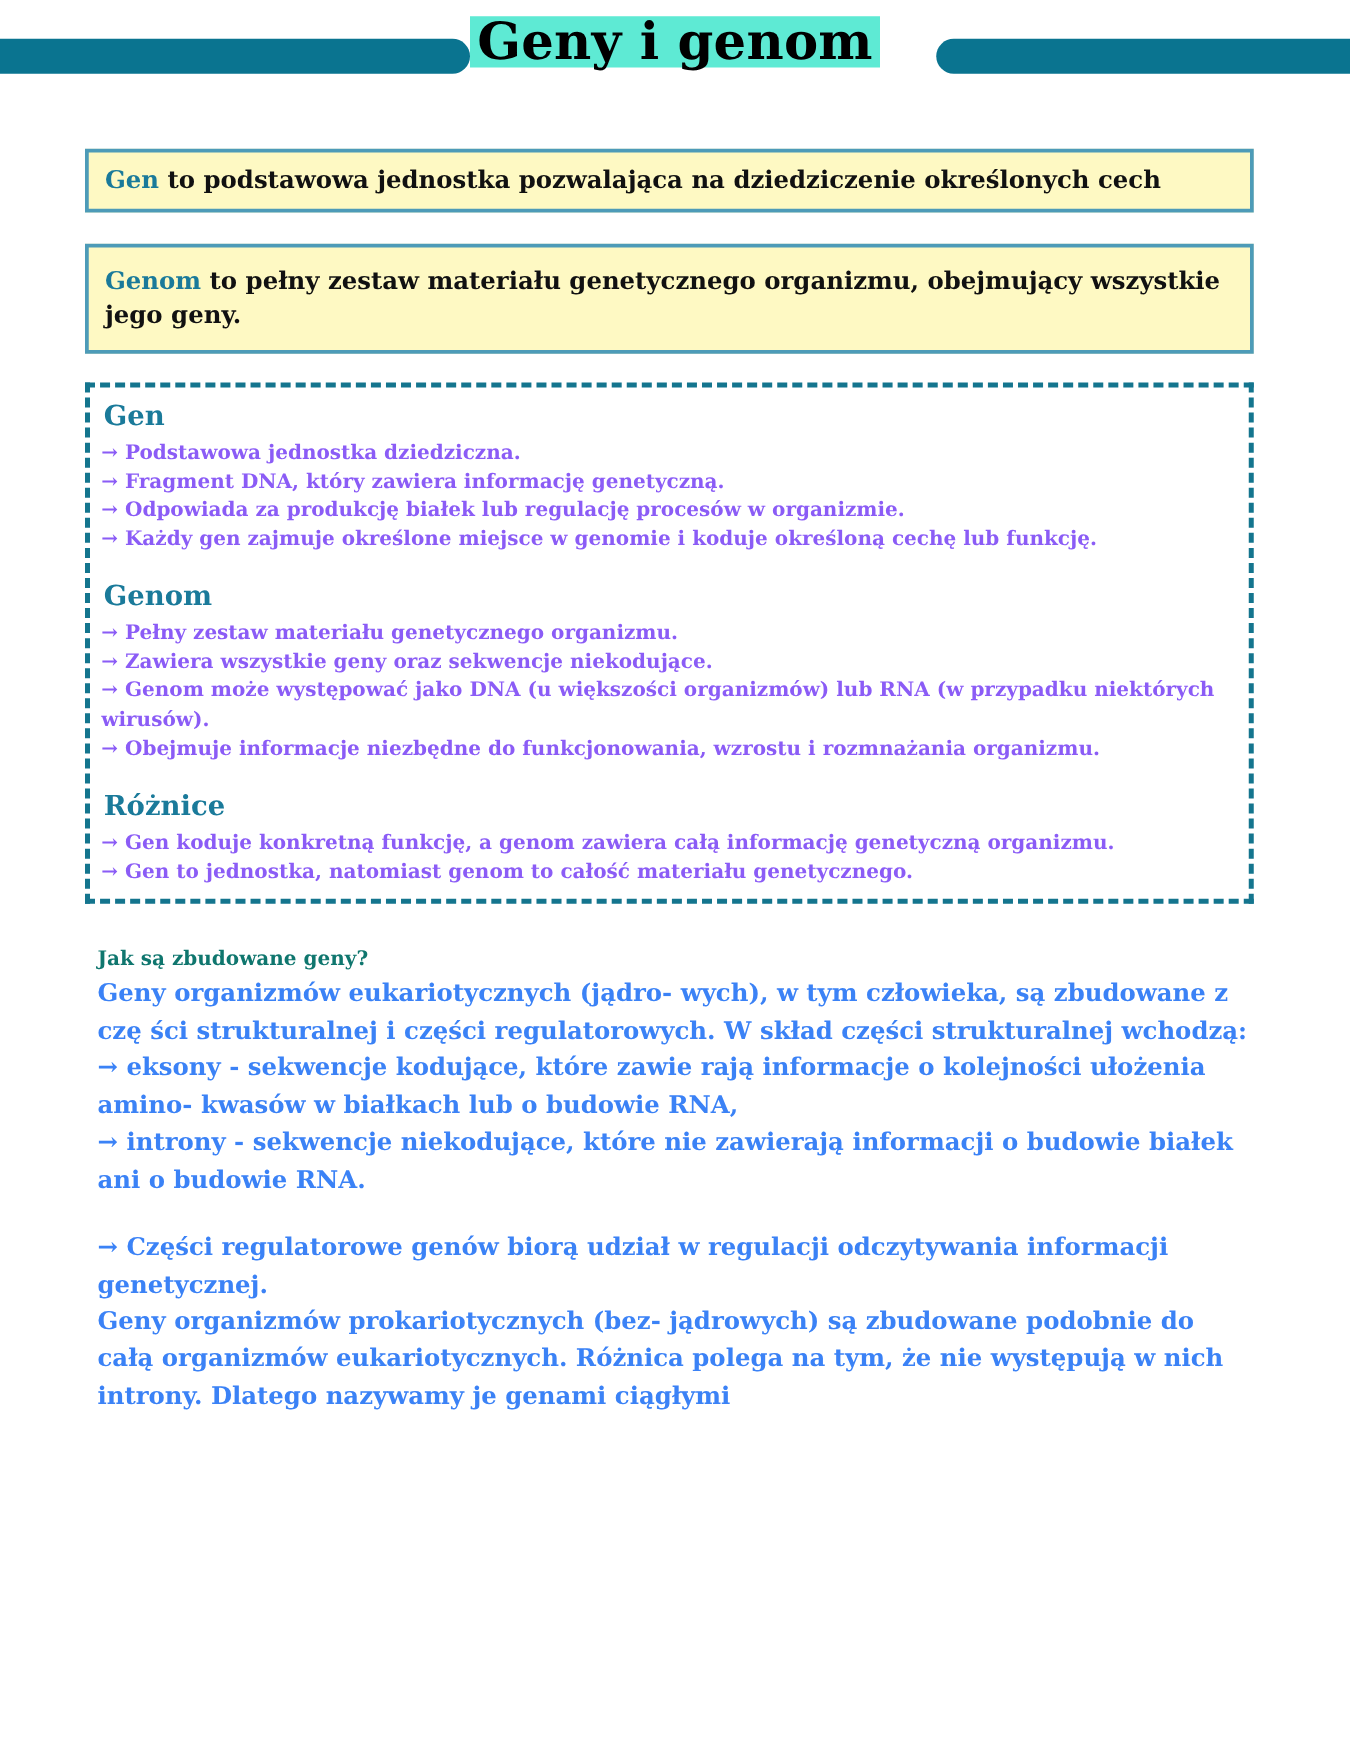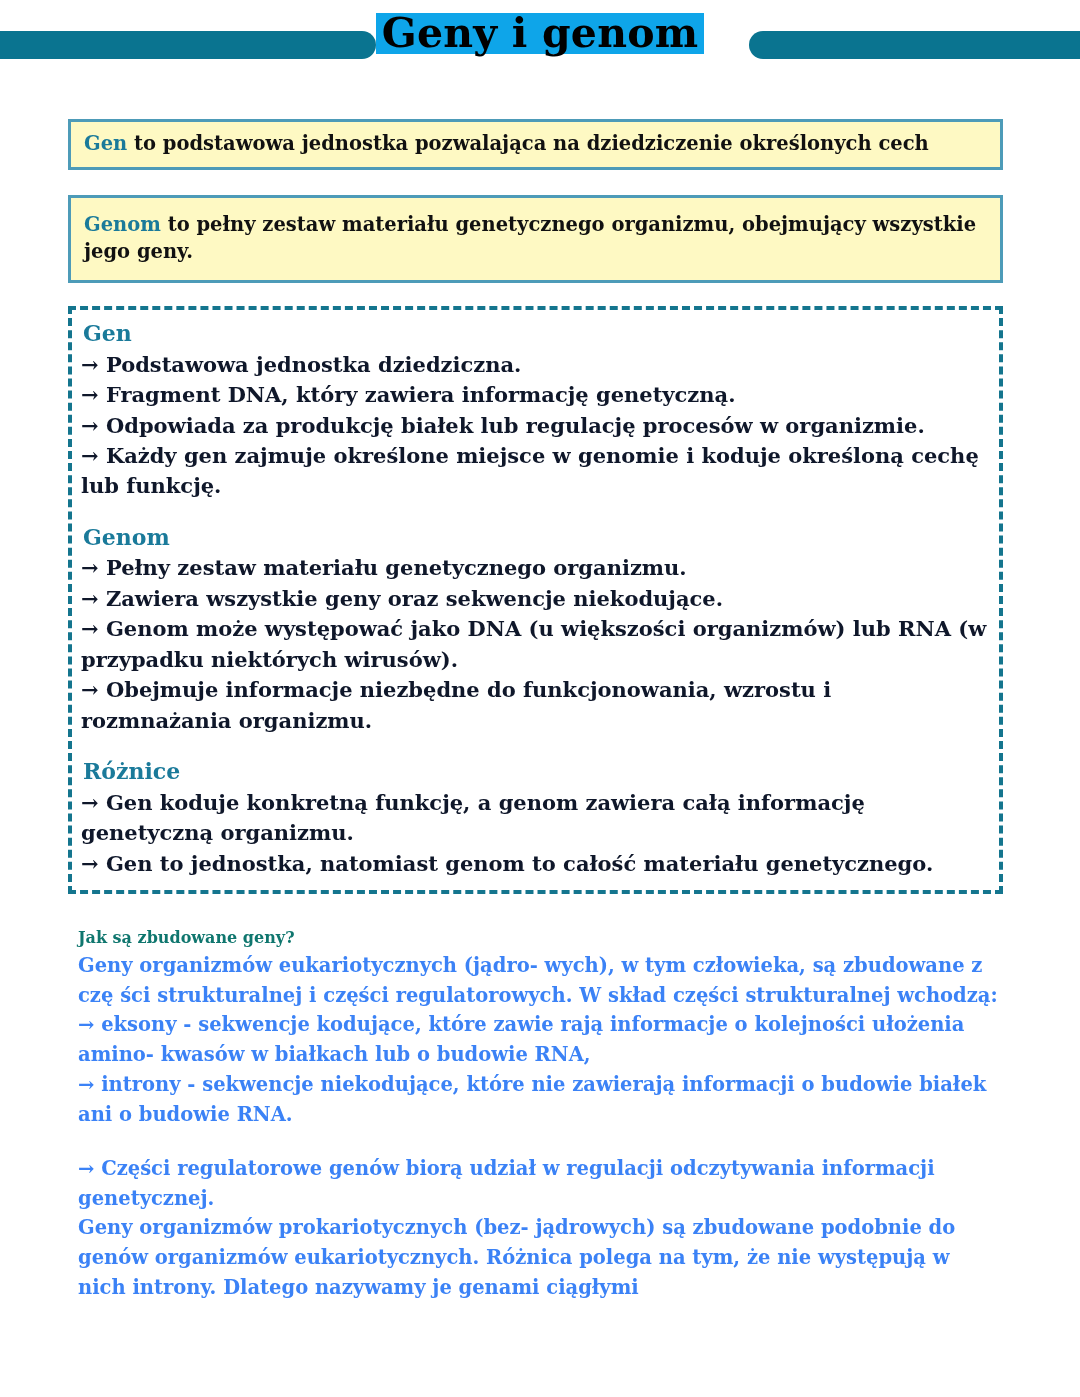--- a/index.html
+++ b/index.html
@@ -42,21 +42,21 @@
     width: 345px;
   }
   .header-title {
     position: relative;
     z-index: 3;
     font-family: "DejaVu Serif", "Liberation Serif", serif;
     font-weight: bold;
     font-size: 41px;
     letter-spacing: 0.2px;
     color: #000000;
-    background: #0ea5e9;
+    background: #5eead4;
     padding: 0 6px;
     line-height: 1;
     margin-top: 2px;
   }
 
   
   .defs {
     margin: 27px 77px 0 68px;
   }
   .def-box {
@@ -91,24 +91,24 @@
     font-size: 22px;
     line-height: 1.3;
     margin: 0 0 2px 2px;
   }
   .dash-list {
     margin: 0 0 0 0;
     padding: 0;
     list-style: none;
   }
   .dash-list li {
-    font-size: 21px;
+    font-size: 16px;
     font-weight: bold;
     line-height: 1.45;
-    color: #0f172a;
+    color: #8b5cf6;
     margin: 0;
     padding: 0;
   }
   .dash-group + .dash-group {
     margin-top: 21px;
   }
 
   
   .body-section {
     margin: 34px 77px 0 78px;
@@ -186,14 +186,14 @@
 
 <div class="body-section">
   <div class="body-head">Jak są zbudowane geny?</div>
   <p class="body-p">Geny organizmów eukariotycznych (jądro- wych), w tym człowieka, są zbudowane z czę ści strukturalnej i części regulatorowych. W skład części strukturalnej wchodzą:</p>
   <p class="body-p">→  eksony - sekwencje kodujące, które zawie rają informacje o kolejności ułożenia amino- kwasów w białkach lub o budowie RNA,</p>
   <p class="body-p">→  introny - sekwencje niekodujące, które nie zawierają informacji o budowie białek ani o budowie RNA.</p>
 
   <div class="spacer"></div>
 
   <p class="body-p">→  Części regulatorowe genów biorą udział w regulacji odczytywania informacji genetycznej.</p>
-  <p class="body-p">Geny organizmów prokariotycznych (bez- jądrowych) są zbudowane podobnie do genów organizmów eukariotycznych. Różnica polega na tym, że nie występują w nich introny. Dlatego nazywamy je genami ciągłymi</p>
+  <p class="body-p">Geny organizmów prokariotycznych (bez- jądrowych) są zbudowane podobnie do całą organizmów eukariotycznych. Różnica polega na tym, że nie występują w nich introny. Dlatego nazywamy je genami ciągłymi</p>
 </div>
 
 </body></html>

